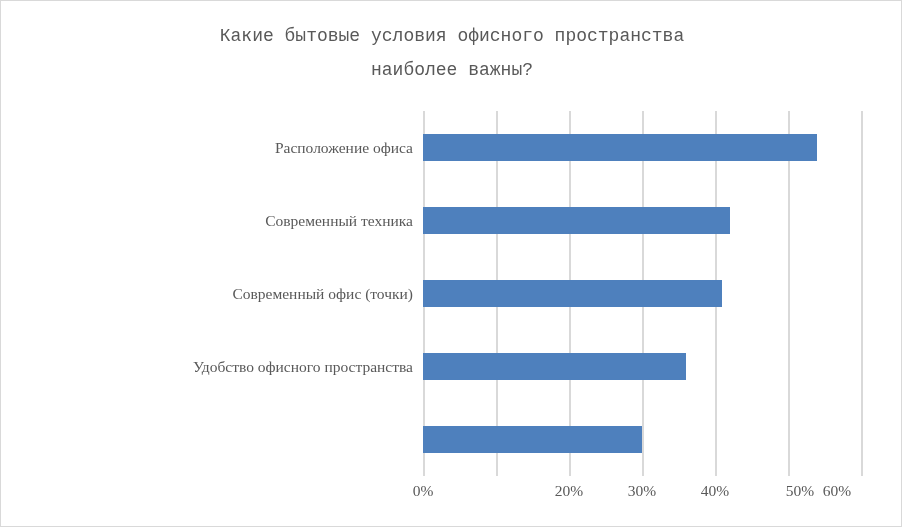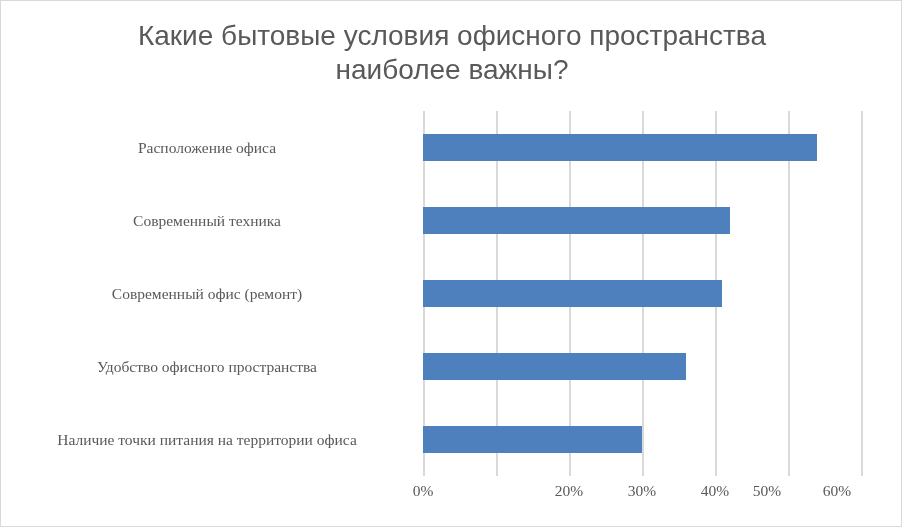--- a/index.html
+++ b/index.html
@@ -18,24 +18,24 @@
     overflow: hidden;
   }
 
   
   #chart-title {
     position: absolute;
     left: 80px;
     top: 18px;
     width: 742px;
     text-align: center;
-    font-size: 28px;
+    font-size: 18px;
     line-height: 34px;
     color: #595959;
-    font-family: Liberation Sans, sans-serif;
+    font-family: Liberation Mono, monospace;
     white-space: pre-line;
   }
 
   
   #plot-area {
     position: absolute;
     left: 422px;
     top: 110px;
     width: 438px;   
     height: 365px;
@@ -82,21 +82,21 @@
     width: 412px;
     height: 365px;
   }
   .cat-band {
     position: absolute;
     left: 0;
     width: 100%;
     height: 73px;
     display: flex;
     align-items: center;
-    justify-content: center;
+    justify-content: flex-end;
   }
   .cat-label {
     font-size: 15.5px;
     color: #595959;
     white-space: nowrap;
     font-family: "Liberation Serif", "DejaVu Serif", serif;
   }
 
   
   #value-axis {
@@ -125,27 +125,24 @@
 наиболее важны?</div>
 
   <div id="category-axis">
     <div class="cat-band" style="top:0px;">
       <span class="cat-label">Расположение офиса</span>
     </div>
     <div class="cat-band" style="top:73px;">
       <span class="cat-label">Современный техника</span>
     </div>
     <div class="cat-band" style="top:146px;">
-      <span class="cat-label">Современный офис (ремонт)</span>
+      <span class="cat-label">Современный офис (точки)</span>
     </div>
     <div class="cat-band" style="top:219px;">
       <span class="cat-label">Удобство офисного пространства</span>
-    </div>
-    <div class="cat-band" style="top:292px;">
-      <span class="cat-label">Наличие точки питания на территории офиса</span>
     </div>
   </div>
 
   <div id="plot-area">
     <div class="gridline axis-zero" style="left:0px;"></div>
     <div class="gridline" style="left:73px;"></div>
     <div class="gridline" style="left:146px;"></div>
     <div class="gridline" style="left:219px;"></div>
     <div class="gridline" style="left:292px;"></div>
     <div class="gridline" style="left:365px;"></div>
@@ -169,17 +166,17 @@
       </div>
     </div>
   </div>
 
   <div id="value-axis">
     <span class="tick-label" style="left:0px;">0%</span>
     <span class="tick-label" style="left:73px;margin-top:44px;">10%</span>
     <span class="tick-label" style="left:146px;">20%</span>
     <span class="tick-label" style="left:219px;">30%</span>
     <span class="tick-label" style="left:292px;">40%</span>
-    <span class="tick-label" style="left:344px;">50%</span>
+    <span class="tick-label" style="left:377px;">50%</span>
     <span class="tick-label" style="left:414px;">60%</span>
   </div>
 
 </div>
 
 </body></html>

